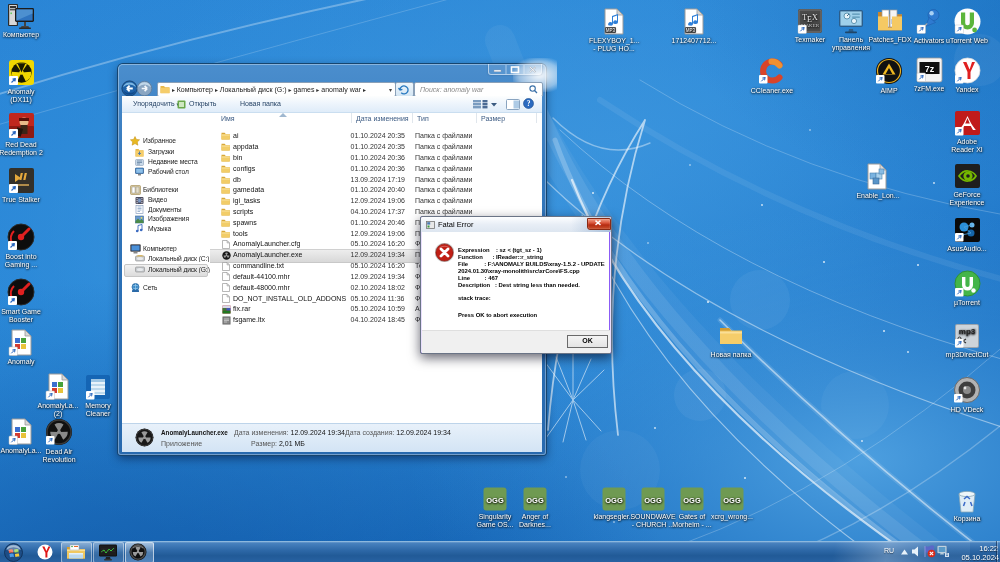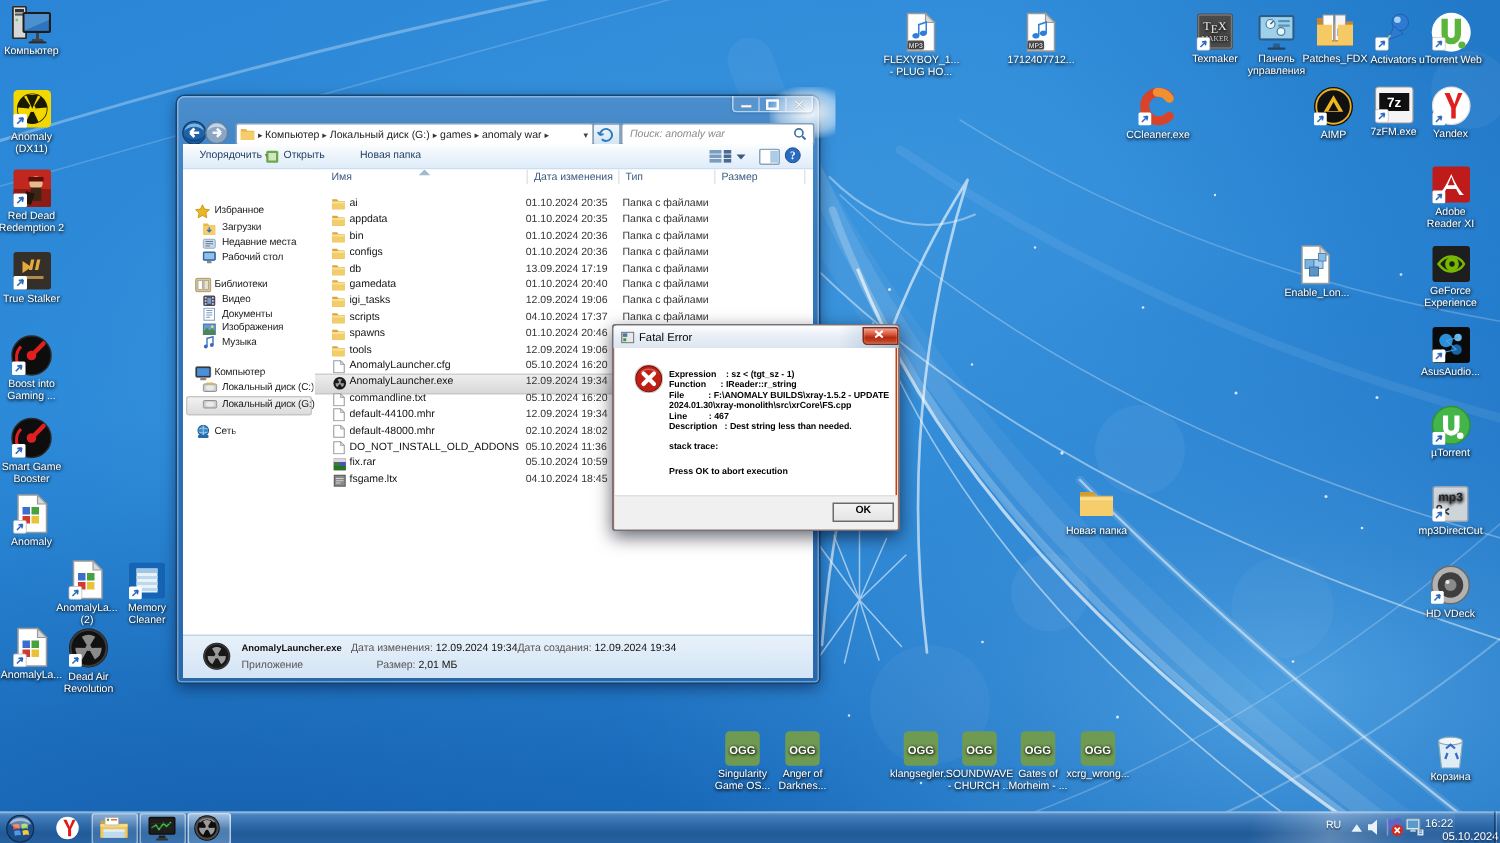--- a/index.html
+++ b/index.html
@@ -12,21 +12,21 @@
  background:linear-gradient(180deg,#4b8ecd 0%,#3579bd 25%,#2a6fb5 60%,#2869ae 100%);
  box-shadow:0 0 0 1px #16456f, 0 3px 10px rgba(0,0,30,.5), inset 0 0 0 1px rgba(255,255,255,.35)}
 #client{position:absolute;left:4px;top:32px;width:420px;height:356px;background:#fff}
 #cmdbar{position:absolute;left:0;top:0;width:420px;height:16px;background:linear-gradient(180deg,#fdfefe,#eef5fc 45%,#dfecf9);border-bottom:1px solid #cadef0;color:#1e3c5f;font-size:7px}
 #hdrrow{position:absolute;left:88px;top:17px;right:0;height:10px;background:#fff;color:#3b5a82;font-size:7px}
 #sidebar{position:absolute;left:0;top:17px;width:87px;bottom:28px;background:#fff;font-size:6.7px;letter-spacing:-0.1px;color:#222}
 #sidebar div{white-space:nowrap;overflow:hidden}
 #flist{position:absolute;left:88px;top:27px;right:0;bottom:28px;background:#fff;font-size:7px;color:#111}
 #dpane{position:absolute;left:0;bottom:0;width:420px;height:28px;background:linear-gradient(180deg,#e8f1fa,#d3e4f5);border-top:1px solid #bdd4ea;font-size:7px;color:#333}
 
-#dlg{position:absolute;left:408px;top:216px;width:190px;height:136px;background:#c2410c;border:1px solid #6a7486;border-radius:2px;box-shadow:0 4px 12px rgba(0,0,20,.6), inset 0 0 0 1px rgba(255,255,255,.8)}
+#dlg{position:absolute;left:420px;top:216px;width:190px;height:136px;background:#8b5cf6;border:1px solid #6a7486;border-radius:2px;box-shadow:0 4px 12px rgba(0,0,20,.6), inset 0 0 0 1px rgba(255,255,255,.8)}
 
 #tbar{position:absolute;left:0;top:541px;width:1000px;height:21px;
  background:linear-gradient(180deg,#82add9 0%,#4680bd 12%,#2d68a7 45%,#215a97 70%,#2862a2 100%)}
 </style></head><body>
 <svg id="bg" viewBox="0 0 1000 562" preserveAspectRatio="none">
 <defs>
 <linearGradient id="sky" x1="0" y1="0" x2="0.65" y2="1">
 <stop offset="0" stop-color="#2a85d6"></stop>
         <stop offset="0.45" stop-color="#2887d8"></stop>
         <stop offset="0.78" stop-color="#1e74c6"></stop>
@@ -1039,16 +1039,16 @@
       <circle cx="7.5" cy="8.5" r="3.8" fill="#d82a1a"></circle>
       <path d="M5.8,6.8 l3.4,3.4 m0,-3.4 l-3.4,3.4" stroke="#fff" stroke-width="1.1"></path>
     </svg>
  <svg class="abs" style="left:937px;top:4px" width="13" height="13" viewBox="0 0 13 13">
       <rect x="0.5" y="1" width="9" height="7" rx="0.8" fill="#dce8f2" stroke="#8aa4bc" stroke-width="0.7"></rect>
       <rect x="1.5" y="2" width="7" height="5" fill="#5a9ac8"></rect>
       <path d="M3.5,8 h3 l0.5,1.5 h-4 z" fill="#b8ccd8"></path>
       <path d="M8,8 h4 v4 h-4 z" fill="#e8f0f8" opacity="0.9"></path>
       <path d="M9,9 h2 m-2,1.5 h2" stroke="#4a7aa8" stroke-width="0.8"></path>
     </svg>
- <div class="abs" style="left:950px;top:3px;width:48px;text-align:left;font-size:7.5px;color:#fff;text-shadow:0 1px 1px rgba(0,0,0,.5)">16:22</div>
+ <div class="abs" style="left:950px;top:3px;width:48px;text-align:right;font-size:7.5px;color:#fff;text-shadow:0 1px 1px rgba(0,0,0,.5)">16:22</div>
  <div class="abs" style="left:947px;top:11.5px;width:52px;text-align:right;font-size:7.5px;color:#fff;text-shadow:0 1px 1px rgba(0,0,0,.5)">05.10.2024</div>
  <div class="abs" style="left:995.5px;top:0;width:1px;height:21px;background:rgba(10,30,60,.55);box-shadow:1px 0 0 rgba(255,255,255,.25)"></div>
 </div>
 
 </body></html>

